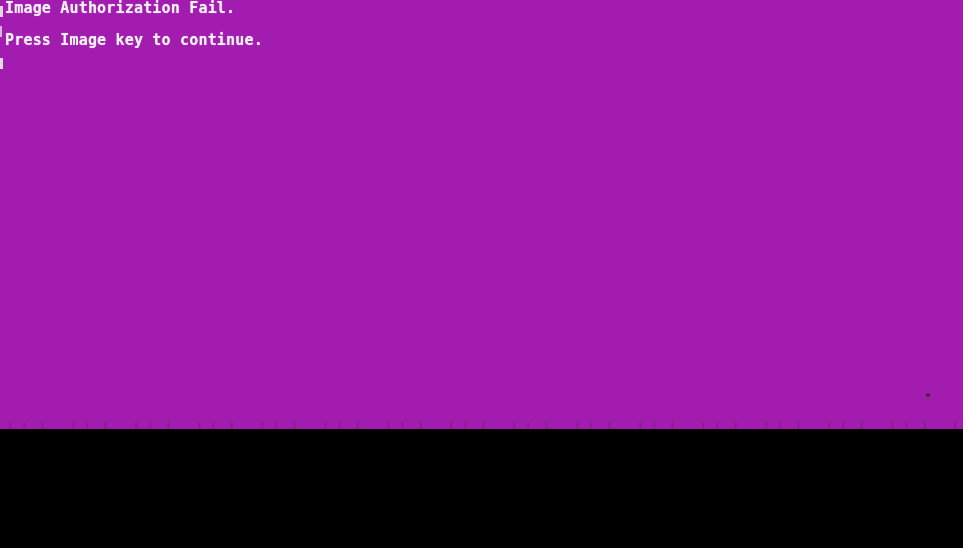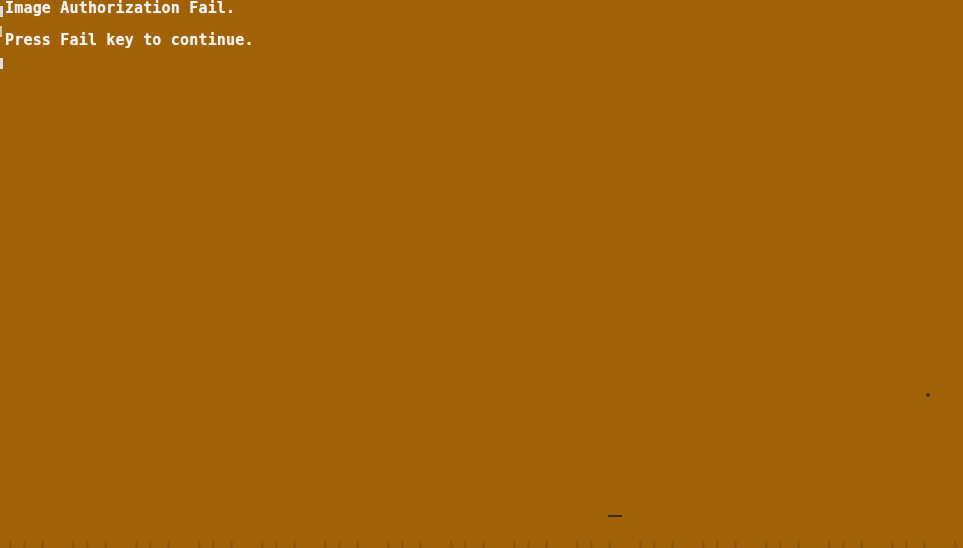--- a/index.html
+++ b/index.html
@@ -5,22 +5,22 @@
 <style>
   html, body {
     margin: 0;
     padding: 0;
     background: #000000;
   }
 
   #screen {
     position: relative;
     width: 963px;
-    height: 548px;
-    background: #a16207;
+    height: 429px;
+    background: #a21caf;
     overflow: hidden;
     font-family: "DejaVu Sans Mono", "Liberation Mono", monospace;
   }
 
   
   #console {
     position: absolute;
     left: 0;
     top: 0;
     width: 963px;
@@ -98,21 +98,21 @@
   }
 </style>
 </head>
 <body>
 
 <div id="screen">
 
   <div id="console">
     <span class="console-line">Image Authorization Fail.</span>
     <span class="console-line blank"></span>
-    <span class="console-line">Press Fail key to continue.</span>
+    <span class="console-line">Press Image key to continue.</span>
   </div>
 
   <div class="edge-sliver s1"></div>
   <div class="edge-sliver s2"></div>
   <div class="edge-sliver s3"></div>
 
   <div class="speck a"></div>
   <div class="speck b"></div>
   <div class="noise-band"></div>
 

